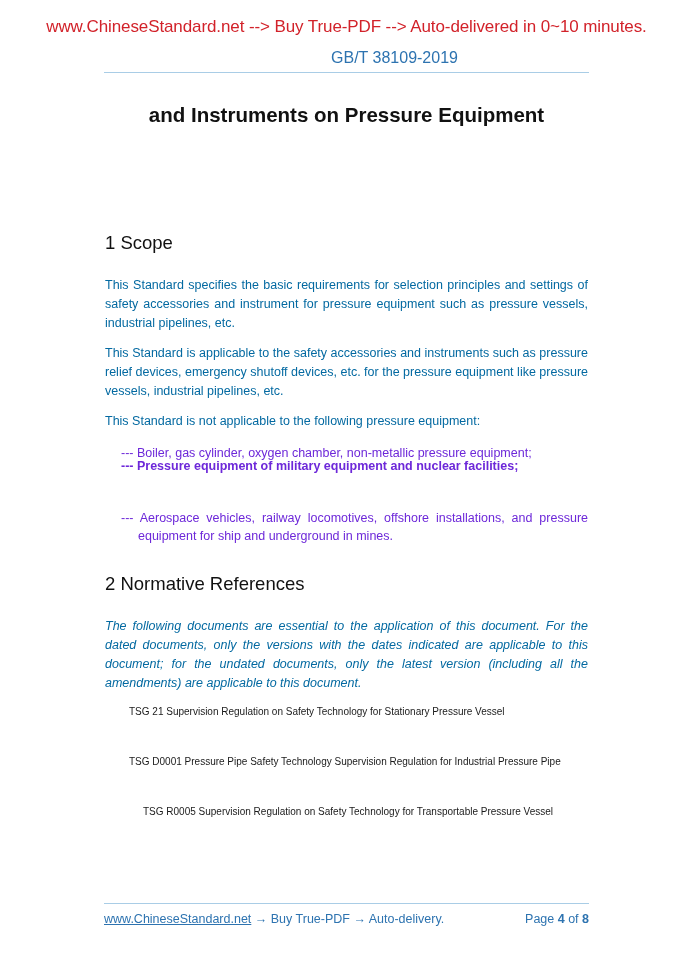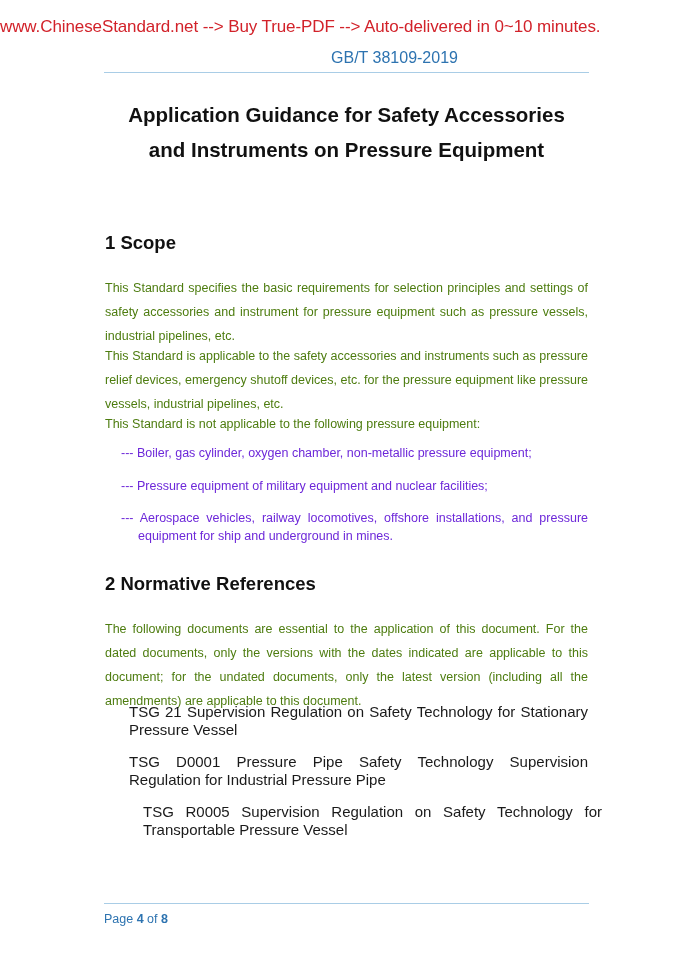--- a/index.html
+++ b/index.html
@@ -13,20 +13,21 @@
       position: relative;
       overflow: hidden;
       font-family: "Liberation Sans", sans-serif;
       color: #111111;
     }
     .promo {
       position: absolute;
       top: 17px;
       left: 0;
       width: 693px;
+      text-align: center;
       font-size: 17px;
       color: #d2222a;
       letter-spacing: -0.1px;
     }
     .std-code {
       position: absolute;
       top: 49px;
       left: 0;
       width: 693px;
       text-align: center;
@@ -50,49 +51,49 @@
       text-align: center;
       font-size: 20.5px;
       font-weight: bold;
       line-height: 35px;
       color: #111111;
     }
     .section-heading {
       position: absolute;
       left: 105px;
       font-size: 18.5px;
-      font-weight: bold;
+      font-weight: normal;
       color: #111111;
     }
     .para {
       position: absolute;
       left: 105px;
       width: 483px;
       font-size: 12.5px;
-      line-height: 24px;
+      line-height: 19px;
       text-align: justify;
-      color: #4d7c0f;
+      color: #0369a1;
     }
     .dash-item {
       position: absolute;
       left: 121px;
       width: 467px;
       font-size: 12.5px;
       line-height: 18px;
       text-align: justify;
       color: #6d28d9;
       padding-left: 17px;
       text-indent: -17px;
       box-sizing: border-box;
     }
     .ref-item {
       position: absolute;
       left: 129px;
       width: 459px;
-      font-size: 15px;
+      font-size: 10px;
       line-height: 18px;
       text-align: justify;
       color: #1a1a1a;
     }
     .footer-rule {
       position: absolute;
       top: 903px;
       left: 104px;
       width: 485px;
       height: 1px;
@@ -117,40 +118,42 @@
     }
   </style>
 </head>
 <body>
 
 <div class="promo">www.ChineseStandard.net --&gt; Buy True-PDF --&gt; Auto-delivered in 0~10 minutes.</div>
 <div class="std-code">GB/T 38109-2019</div>
 <div class="header-rule"></div>
 
 <div class="title">
-  <div>Application Guidance for Safety Accessories</div>
   <div>and Instruments on Pressure Equipment</div>
 </div>
 
 <div class="section-heading" style="top:232px;">1 Scope</div>
 
 <div class="para" style="top:276px;">This Standard specifies the basic requirements for selection principles and settings of safety accessories and instrument for pressure equipment such as pressure vessels, industrial pipelines, etc.</div>
 <div class="para" style="top:344px;">This Standard is applicable to the safety accessories and instruments such as pressure relief devices, emergency shutoff devices, etc. for the pressure equipment like pressure vessels, industrial pipelines, etc.</div>
 <div class="para" style="top:412px;">This Standard is not applicable to the following pressure equipment:</div>
 
 <div class="dash-item" style="top:444px;">--- Boiler, gas cylinder, oxygen chamber, non-metallic pressure equipment;</div>
-<div class="dash-item" style="top:477px;">--- Pressure equipment of military equipment and nuclear facilities;</div>
+<div class="dash-item" style="top:457px;font-weight:bold;">--- Pressure equipment of military equipment and nuclear facilities;</div>
 <div class="dash-item" style="top:509px;">--- Aerospace vehicles, railway locomotives, offshore installations, and pressure equipment for ship and underground in mines.</div>
 
 <div class="section-heading" style="top:573px;">2 Normative References</div>
 
-<div class="para" style="top:617px;">The following documents are essential to the application of this document. For the dated documents, only the versions with the dates indicated are applicable to this document; for the undated documents, only the latest version (including all the amendments) are applicable to this document.</div>
+<div class="para" style="top:617px;font-style:italic;">The following documents are essential to the application of this document. For the dated documents, only the versions with the dates indicated are applicable to this document; for the undated documents, only the latest version (including all the amendments) are applicable to this document.</div>
 
 <div class="ref-item" style="top:703px;">TSG 21 Supervision Regulation on Safety Technology for Stationary Pressure Vessel</div>
 <div class="ref-item" style="top:753px;">TSG D0001 Pressure Pipe Safety Technology Supervision Regulation for Industrial Pressure Pipe</div>
 <div class="ref-item" style="top:803px;margin-left:14px;">TSG R0005 Supervision Regulation on Safety Technology for Transportable Pressure Vessel</div>
 
 <div class="footer-rule"></div>
 <div class="footer">
   <span>
+    <a>www.ChineseStandard.net</a><span> → Buy True-PDF → Auto-delivery.</span>
+  </span>
+  <span>
     <span>Page </span><span class="pg-num">4</span><span> of </span><span class="pg-num">8</span>
   </span>
 </div>
 
 </body></html>

